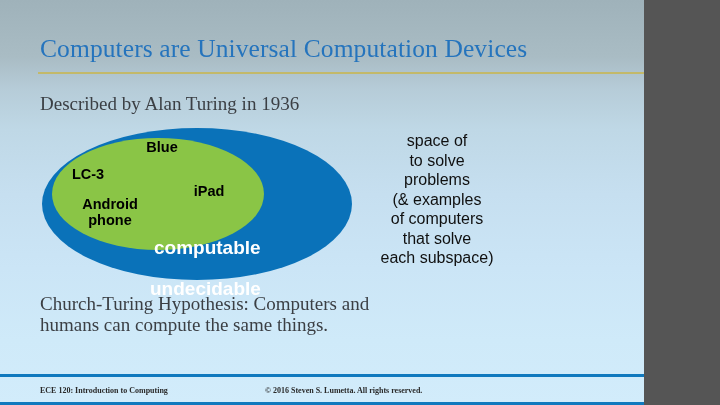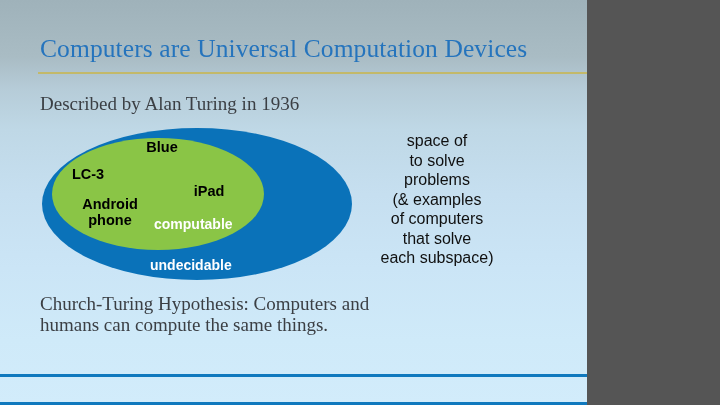--- a/index.html
+++ b/index.html
@@ -3,21 +3,21 @@
 <meta charset="utf-8">
 <title>Computers are Universal Computation Devices</title>
 <style>
   html, body {
     margin: 0;
     padding: 0;
     background: #555;
   }
   .slide {
     position: relative;
-    width: 587px;
+    width: 644px;
     height: 405px;
     overflow: hidden;
     background: linear-gradient(to bottom,
         #9fb2ba 0%,
         #a9bcc4 14%,
         #b6ccd8 22%,
         #bfd8e6 32%,
         #c6dff0 48%,
         #cbe5f6 66%,
         #cfeaf9 84%,
@@ -100,23 +100,24 @@
   .lbl-bluewaters { left: 82px;  top: 11px;  width: 76px; }
   .lbl-lc3        { left: 18px;  top: 38px;  width: 56px; }
   .lbl-ipad       { left: 142px; top: 55px;  width: 50px; }
   .lbl-android    { left: 28px;  top: 68px;  width: 80px; }
 
   .venn-set-label {
     position: absolute;
     font-family: "Liberation Sans", sans-serif;
     font-weight: bold;
     color: #ffffff;
-    font-size: 14px;
+    font-size: 19px;
     line-height: 16px;
     white-space: nowrap;
+    margin-top: 24px;
   }
   .lbl-computable  { left: 112px; top: 88px; }
   .lbl-undecidable { left: 108px; top: 129px; }
 
   
   .annotation {
     position: absolute;
     left: 352px;
     top: 131px;
     width: 170px;
@@ -213,15 +214,20 @@
     <div>that solve</div>
     <div>each subspace)</div>
   </div>
 
   <div class="hypothesis">
     <div>Church-Turing Hypothesis: Computers and</div>
     <div>humans can compute the same things.</div>
   </div>
 
   <div class="footer-rule"></div>
+  <div class="footer">
+    <span class="footer-left">ECE 120: Introduction to Computing</span>
+    <span class="footer-center">© 2016 Steven S. Lumetta.  All rights reserved.</span>
+    <span class="footer-right">slide 5</span>
+  </div>
   <div class="footer-bottombar"></div>
 
 </div>
 
 </body></html>

